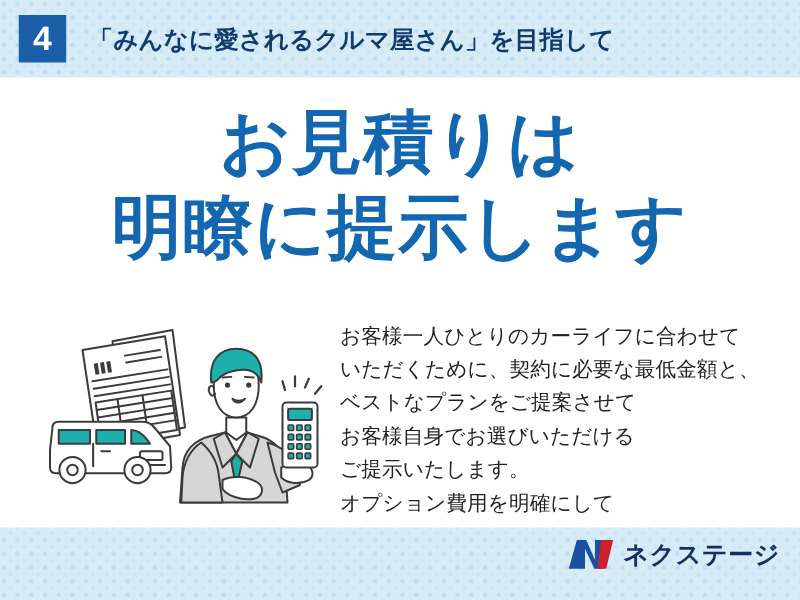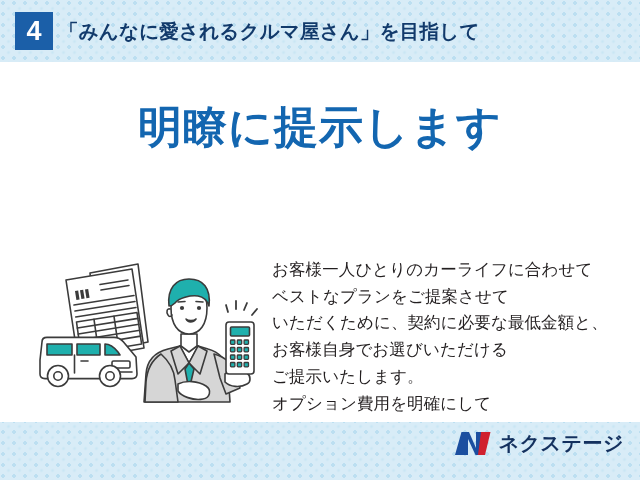--- a/index.html
+++ b/index.html
@@ -43,21 +43,21 @@
     background: #1b5fa8;
     color: #ffffff;
     font-size: 27px;
     font-weight: bold;
     line-height: 38px;
     text-align: center;
     letter-spacing: 0;
     flex: 0 0 auto;
   }
   .header-title {
-    margin-left: 6px;
+    margin-left: 18px;
     color: #123a6b;
     font-size: 19.5px;
     font-weight: bold;
     letter-spacing: 0.2px;
     white-space: nowrap;
   }
 
   
   .panel {
     position: absolute;
@@ -79,24 +79,23 @@
     font-weight: bold;
     line-height: 1.08;
   }
   .headline .line1 {
     display: block;
     font-size: 56px;
     letter-spacing: 1px;
   }
   .headline .line2 {
     display: block;
-    font-size: 44px;
+    font-size: 56px;
     letter-spacing: 1px;
-    margin-top: 20px;
-    font-family: Liberation Serif, serif;
+    margin-top: 8px;
   }
 
   
   .body-copy {
     position: absolute;
     left: 272px;
     top: 194px;
     color: #231f20;
     font-size: 16.5px;
     font-weight: normal;
@@ -153,27 +152,28 @@
 <div id="ad">
 
   <div class="header">
     <div class="num-badge">4</div>
     <div class="header-title">「みんなに愛されるクルマ屋さん」を目指して</div>
   </div>
 
   <div class="panel">
 
     <div class="headline">
+      <span class="line1">お見積りは</span>
       <span class="line2">明瞭に提示します</span>
     </div>
 
     <div class="body-copy">
       <span class="bline">お客様一人ひとりのカーライフに合わせて</span>
+      <span class="bline">いただくために、契約に必要な最低金額と、</span>
       <span class="bline">ベストなプランをご提案させて</span>
-      <span class="bline">いただくために、契約に必要な最低金額と、</span>
       <span class="bline">お客様自身でお選びいただける</span>
       <span class="bline">ご提示いたします。</span>
       <span class="bline">オプション費用を明確にして</span>
     </div>
 
     <div class="illustration">
       <svg viewBox="0 0 238 150" width="238" height="150">
         <g fill="none" stroke="#3b3b3b" stroke-width="1.6" stroke-linejoin="round" stroke-linecap="round">
 
           <path d="M62 11 L110 2 L120 80 L70 90 Z" fill="#ffffff"></path>

